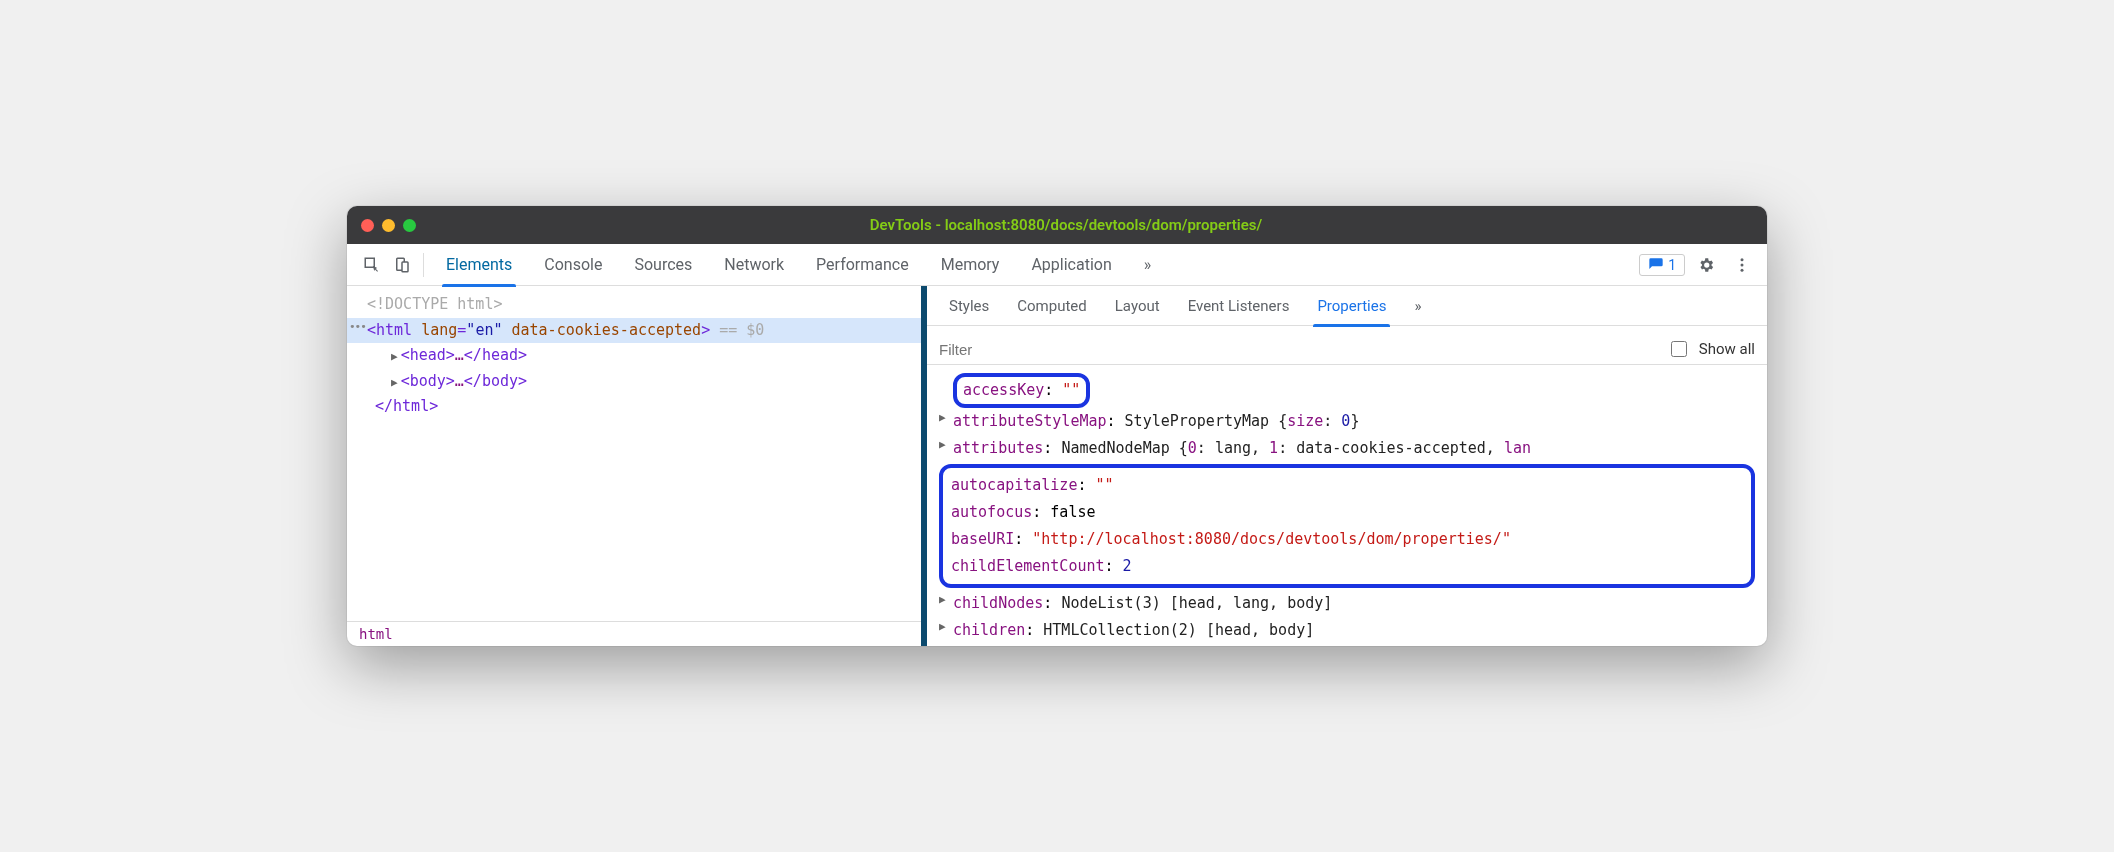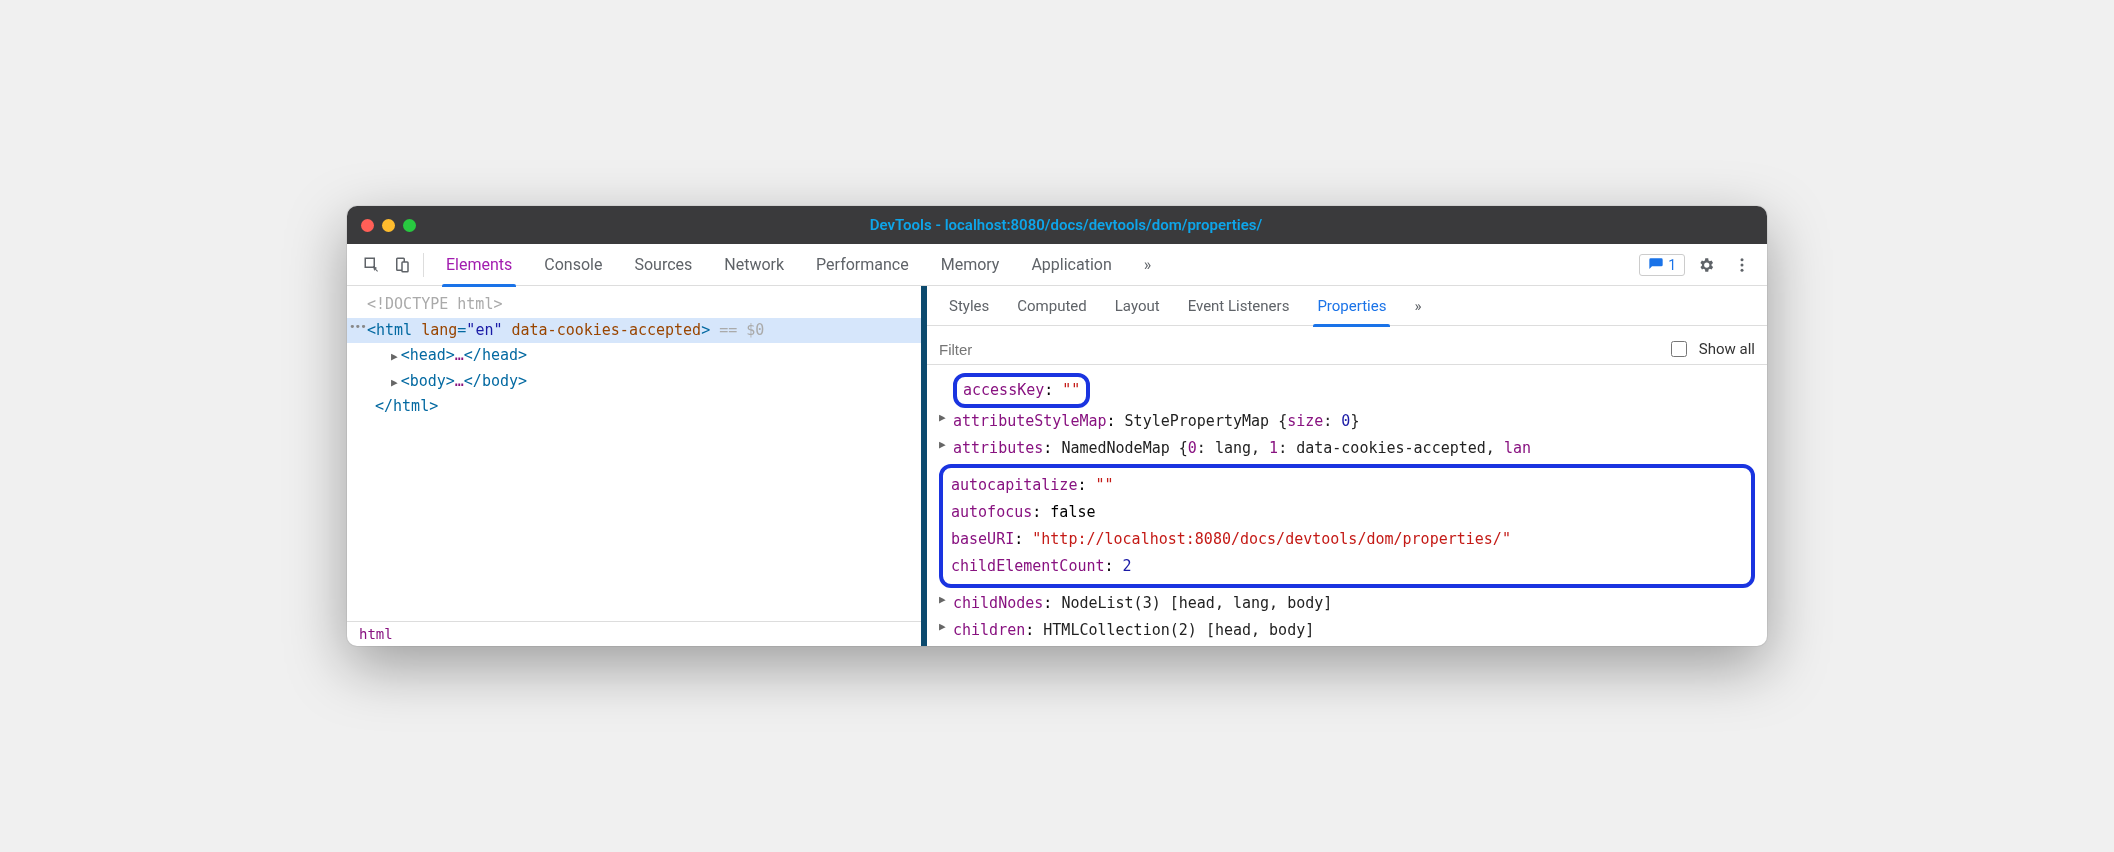--- a/index.html
+++ b/index.html
@@ -27,39 +27,39 @@
   padding: 0 14px;
   position: relative;
 }
 .traffic-lights { display: flex; gap: 8px; z-index: 2; }
 .dot { width: 13px; height: 13px; border-radius: 50%; }
 .dot.r { background: #ff5f57; }
 .dot.y { background: #febc2e; }
 .dot.g { background: #28c840; }
 .titlebar-text {
   position: absolute; left: 0; right: 0; text-align: center;
-  color: #0ea5e9; font-size: 15px; font-weight: 600; margin-left: 18px;
+  color: #84cc16; font-size: 15px; font-weight: 600; margin-left: 18px;
 }
 .toolbar {
   display: flex; align-items: center; height: 42px;
   border-bottom: 1px solid #ddd; padding: 0 10px;
   background: #fff;
 }
 .tb-icon {
   width: 30px; height: 30px; display: flex; align-items: center; justify-content: center;
   color: #5f6368; cursor: pointer; border-radius: 3px;
 }
 .tb-icon svg { width: 18px; height: 18px; }
 .tb-sep { width: 1px; height: 24px; background: #ddd; margin: 0 6px; }
 .panel-tabs { display: flex; align-items: center; flex: 1; gap: 0; }
 .panel-tab {
   padding: 0 16px; height: 42px; display: flex; align-items: center;
   font-size: 16px; color: #5f6368; cursor: pointer; position: relative;
 }
-.panel-tab.active { color: #a21caf; }
+.panel-tab.active { color: #0369a1; }
 .panel-tab.active::after {
   content: ""; position: absolute; bottom: -1px; left: 12px; right: 12px;
   height: 3px; background: #1a73e8; border-radius: 2px 2px 0 0;
 }
 .tb-right { display: flex; align-items: center; gap: 6px; }
 .issues-badge {
   display: flex; align-items: center; gap: 4px; border: 1px solid #ccc;
   border-radius: 3px; padding: 2px 8px; color: #1a73e8; font-size: 14px;
 }
 .issues-badge svg { width: 16px; height: 16px; fill: #1a73e8; }
@@ -72,21 +72,21 @@
   font-family: Menlo, Consolas, monospace; font-size: 15px;
   padding: 6px 0; line-height: 1.7; flex: 1; overflow: auto;
 }
 .dom-line { padding: 0 8px 0 20px; white-space: nowrap; }
 .dom-line.selected { background: #d6e6fb; position: relative; }
 .dom-line.selected::before {
   content: "•••"; position: absolute; left: 2px; color: #888; letter-spacing: -1px; font-size: 11px;
 }
 .indent { display: inline-block; }
 .tri { display: inline-block; color: #666; margin-right: 3px; font-size: 11px; }
-.tag { color: #0369a1; }
+.tag { color: #6d28d9; }
 .attr-name { color: #994500; }
 .attr-val { color: #1a1aa6; }
 .doctype { color: #aaa; }
 .eq0 { color: #aaa; }
 .ellipsis { color: #881280; }
 
 .breadcrumb {
   border-top: 1px solid #ddd; padding: 4px 12px; font-size: 14px; color: #881280;
   font-family: Menlo, Consolas, monospace;
 }

